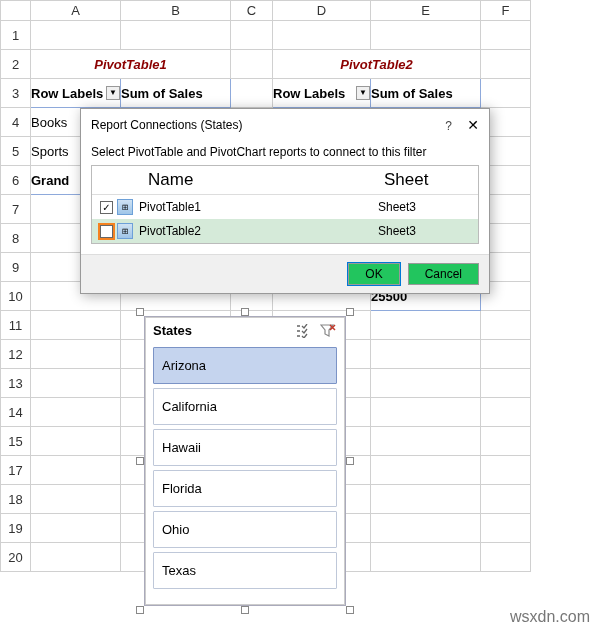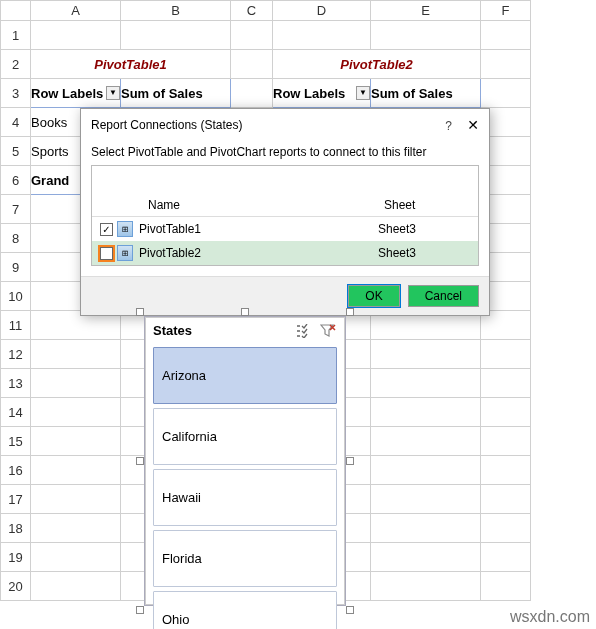--- a/index.html
+++ b/index.html
@@ -91,21 +91,21 @@
 .dlg-msg { margin-bottom: 6px; }
 .conn-list {
   border: 1px solid #bbb;
   background: #fff;
 }
 .conn-hdr {
   display: flex;
   background: #fff;
   border-bottom: 1px solid #ddd;
 }
-.conn-hdr div { padding: 4px 6px; font-size: 12px; margin-top: 28px; }
+.conn-hdr div { padding: 4px 6px; font-size: 17px; }
 .conn-hdr .c1 { width: 50px; }
 .conn-hdr .c2 { flex: 1; }
 .conn-hdr .c3 { width: 100px; }
 .conn-row {
   display: flex;
   align-items: center;
   padding: 4px 4px;
 }
 .conn-row.sel { background: #d5ead9; }
 .cb {
@@ -172,21 +172,21 @@
 .slicer-hdr .sp { flex:1; }
 .slicer-ico {
   width: 18px; height: 16px;
   margin-left: 6px;
   display: inline-flex; align-items:center; justify-content:center;
   color: #666;
 }
 .slicer-items { padding: 2px 8px; }
 .slicer-item {
   border: 1px solid #bfc8d9;
-  padding: 20px 8px;
+  padding: 10px 8px;
   margin-bottom: 4px;
   border-radius: 1px;
   background: #fff;
 }
 .slicer-item.active {
   background: #c5d4ee;
   border-color: #7b93c6;
 }
 .watermark {
   position: absolute;
@@ -339,29 +339,20 @@
         <td class="row-hdr">14</td>
         <td class="cell"></td>
         <td class="cell"></td>
         <td class="cell"></td>
         <td class="cell"></td>
         <td class="cell"></td>
         <td class="cell"></td>
       </tr>
       <tr>
         <td class="row-hdr">15</td>
-        <td class="cell"></td>
-        <td class="cell"></td>
-        <td class="cell"></td>
-        <td class="cell"></td>
-        <td class="cell"></td>
-        <td class="cell"></td>
-      </tr>
-      <tr>
-        <td class="row-hdr">16</td>
         <td class="cell"></td>
         <td class="cell"></td>
         <td class="cell"></td>
         <td class="cell"></td>
         <td class="cell"></td>
         <td class="cell"></td>
       </tr>
       <tr>
         <td class="row-hdr">17</td>
         <td class="cell"></td>

